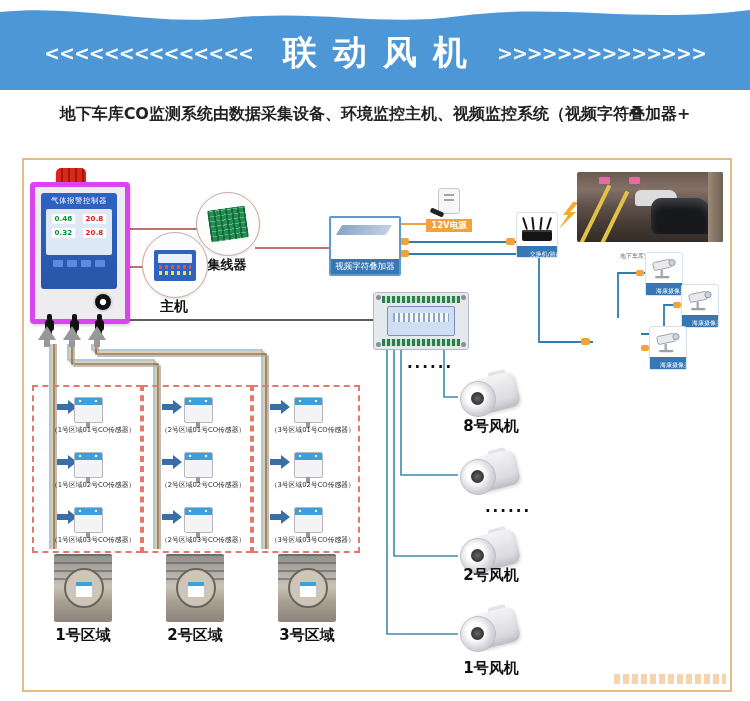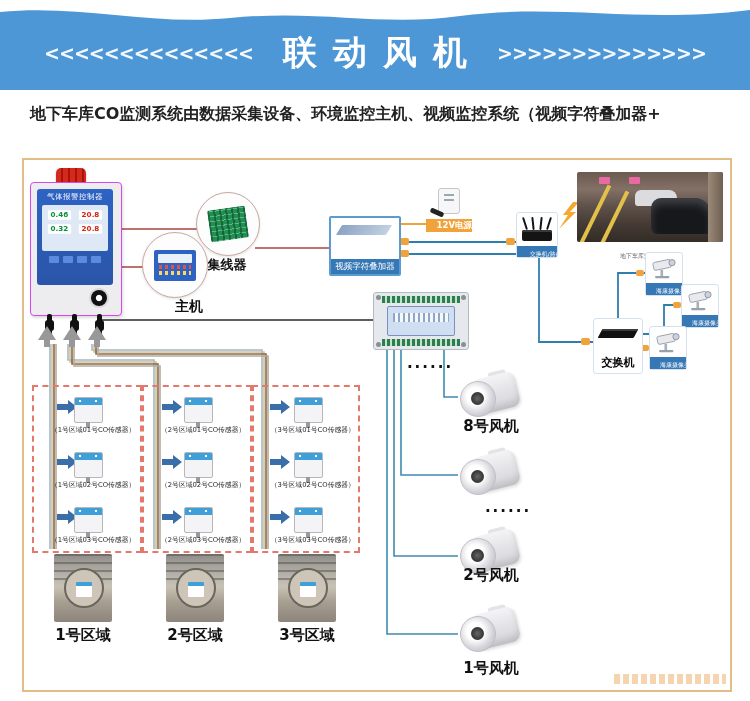--- a/index.html
+++ b/index.html
@@ -5,37 +5,37 @@
   html,body{margin:0;padding:0;background:#fff;}
   #app{position:relative;width:750px;height:701px;background:#fff;overflow:hidden;
        font-family:"DejaVu Sans","Liberation Sans",sans-serif;}
   
   .banner{position:absolute;left:0;top:0;width:750px;height:96px;}
   .banner svg{position:absolute;left:0;top:0;}
   .banner-row{position:absolute;left:0;top:30px;width:750px;display:flex;align-items:center;justify-content:center;gap:14px;color:#fff;}
   .chev{font-size:19px;font-weight:bold;letter-spacing:-1px;opacity:.95;white-space:nowrap;}
   .banner-title{margin:0;font-size:34px;font-weight:bold;letter-spacing:16px;text-indent:16px;white-space:nowrap;}
   
-  .desc{position:absolute;left:30px;top:100px;width:690px;
+  .desc{position:absolute;left:30px;top:100px;width:690px;text-align:center;
         font-size:16px;font-weight:600;color:#222;line-height:1.7;margin:0;}
   
   .diagram{position:absolute;left:22px;top:158px;width:706px;height:530px;
            border:2px solid #e2bd85;background:#fff;}
   .diagram .wires{position:absolute;left:0;top:0;}
   .abs{position:absolute;}
   .lbl{font-weight:bold;color:#111;text-align:center;}
   .blue-tag{position:absolute;left:0;right:0;bottom:0;background:#3578b5;color:#fff;
             text-align:center;overflow:hidden;white-space:nowrap;}
   .tinytxt{display:inline-block;font-size:10px;transform:scale(.6);transform-origin:center center;white-space:nowrap;}
   
   .gasctrl{left:6px;top:8px;width:92px;height:172px;}
   .alarm{position:absolute;left:26px;top:0;width:30px;height:16px;border-radius:5px 5px 2px 2px;
          background:repeating-linear-gradient(90deg,#d42a1e 0 5px,#a81408 5px 7px);box-shadow:0 1px 2px rgba(0,0,0,.3);}
   .gbody{position:absolute;left:0;top:14px;width:90px;height:132px;background:#ededf0;
-         border:1px solid #d946ef;border-radius:4px;box-shadow:1px 2px 3px rgba(0,0,0,.15);}
+         border:5px solid #d946ef;border-radius:4px;box-shadow:1px 2px 3px rgba(0,0,0,.15);}
   .gpanel{position:absolute;left:6px;top:6px;width:76px;height:96px;border-radius:3px;
           background:linear-gradient(180deg,#2e63c4,#2a55a8);}
   .gtitle{font-size:7.5px;color:#fff;text-align:center;padding-top:3px;letter-spacing:.5px;white-space:nowrap;}
   .gscreen{margin:3px auto 0;width:64px;height:42px;background:#dfe9f5;border-radius:2px;padding:2px 1px;}
   .grow{display:flex;gap:2px;margin:2px;}
   .gv{flex:1;background:#fff;border-radius:1px;text-align:center;font-size:9px;font-weight:bold;
       transform:scale(.8);line-height:12px;}
   .gv.green{color:#0a8f3c;}
   .gv.red{color:#d42414;}
   .gbtns{display:flex;justify-content:center;gap:4px;margin-top:5px;}
@@ -53,35 +53,35 @@
   .c-hub{left:172px;top:32px;width:62px;height:62px;}
   .pcb{margin:15px auto;width:38px;height:32px;background:#1f8f52;border-radius:2px;transform:rotate(-8deg);
        background-image:repeating-linear-gradient(90deg,rgba(10,70,35,.55) 0 2px,transparent 2px 6px),
                         repeating-linear-gradient(0deg,rgba(220,255,230,.35) 0 1px,transparent 1px 5px);}
   .c-host{left:118px;top:72px;width:64px;height:64px;}
   .mini-panel{margin:17px auto;width:42px;height:30px;background:#2e63c4;border-radius:2px;padding-top:1px;}
   .mp-band{margin:3px 4px 2px;height:9px;background:#e8f0fa;border-radius:1px;}
   .mp-dots{margin:2px 5px;height:4px;background:repeating-linear-gradient(90deg,#e8513c 0 3px,transparent 3px 6px);}
   .mp-dots2{margin:2px 5px;height:4px;background:repeating-linear-gradient(90deg,#ffd75e 0 3px,transparent 3px 6px);}
   .hub-label{left:168px;top:96px;width:70px;font-size:13px;}
-  .host-label{left:133px;top:138px;width:64px;font-size:14px;}
+  .host-label{left:118px;top:138px;width:64px;font-size:14px;}
   
   .overlay-box{left:305px;top:56px;width:68px;height:56px;background:#fff;border:2px solid #5b9bd0;border-radius:2px;}
   .odev{position:absolute;left:8px;top:7px;width:50px;height:26px;}
   .otop{height:10px;background:linear-gradient(90deg,#8ba4c4,#c2d1e2);transform:skewX(-32deg);border-radius:1px;}
   .ofront{height:15px;background:linear-gradient(#6a7486,#3f4654);border-radius:0 0 2px 2px;
           background-image:repeating-linear-gradient(90deg,rgba(255,255,255,.15) 0 2px,transparent 2px 7px);}
   .overlay-box .blue-tag{height:15px;font-size:8.5px;line-height:15px;}
   
   .power-unit{left:402px;top:28px;width:46px;height:44px;}
   .adp{margin:0 auto;width:20px;height:24px;background:#f7f7f9;border:1px solid #c6c6cc;border-radius:3px;position:relative;}
   .adp::before{content:"";position:absolute;left:5px;top:5px;width:10px;height:2px;background:#9aa;box-shadow:0 5px 0 #9aa;}
   .pwire{position:absolute;left:4px;top:22px;width:14px;height:5px;background:#222;transform:rotate(24deg);border-radius:2px;}
   .power-label{position:absolute;left:0;right:0;bottom:0;height:13px;background:#f2a23a;color:#fff;
-               font-size:8.5px;line-height:13px;text-align:right;font-weight:bold;}
+               font-size:8.5px;line-height:13px;text-align:center;font-weight:bold;}
   
   .router{left:492px;top:52px;width:40px;height:44px;background:#fff;border:1px solid #d5e2ee;border-radius:3px;}
   .ant{position:absolute;top:4px;width:2px;height:13px;background:#141414;border-radius:1px;}
   .rbody{position:absolute;left:5px;top:17px;width:30px;height:11px;background:#141414;border-radius:2px;
          box-shadow:inset 0 2px 0 #3a3a3a;}
   .router .blue-tag{height:11px;line-height:11px;}
   
   .bolt{left:534px;top:42px;width:26px;height:28px;}
   
   .garage{left:553px;top:12px;width:146px;height:70px;border-radius:2px;overflow:hidden;
@@ -323,24 +323,20 @@
       <div class="bpanel">
           <div class="bband"></div>
         </div>
       <i class="screw" style="left:2px;top:2px"></i>
         <i class="screw" style="right:2px;top:2px"></i>
       <i class="screw" style="left:2px;bottom:2px"></i>
         <i class="screw" style="right:2px;bottom:2px"></i>
     </div>
     <div class="abs lbl dots dots-485">......</div>
 
-    <div class="abs switchbox">
-      <div class="sw-img"></div>
-      <div class="switch-label">交换机</div>
-    </div>
 
     <div class="abs cam" style="left:621px;top:92px">
       <svg width="32" height="26" viewBox="0 0 36 26">
         <rect x="6" y="5" width="20" height="9" rx="2" transform="rotate(-12 16 10)" fill="#e9e9ee" stroke="#98a0ac"></rect>
         <circle cx="27" cy="7" r="3.5" fill="#ccd2da" stroke="#8890a0"></circle>
         <rect x="14" y="15" width="3" height="7" fill="#a8b0bc"></rect>
         <rect x="8" y="22" width="16" height="2.5" rx="1" fill="#98a0ac"></rect>
       </svg>
       <div class="blue-tag"><span class="tinytxt">海康摄像头</span></div>
     </div>

